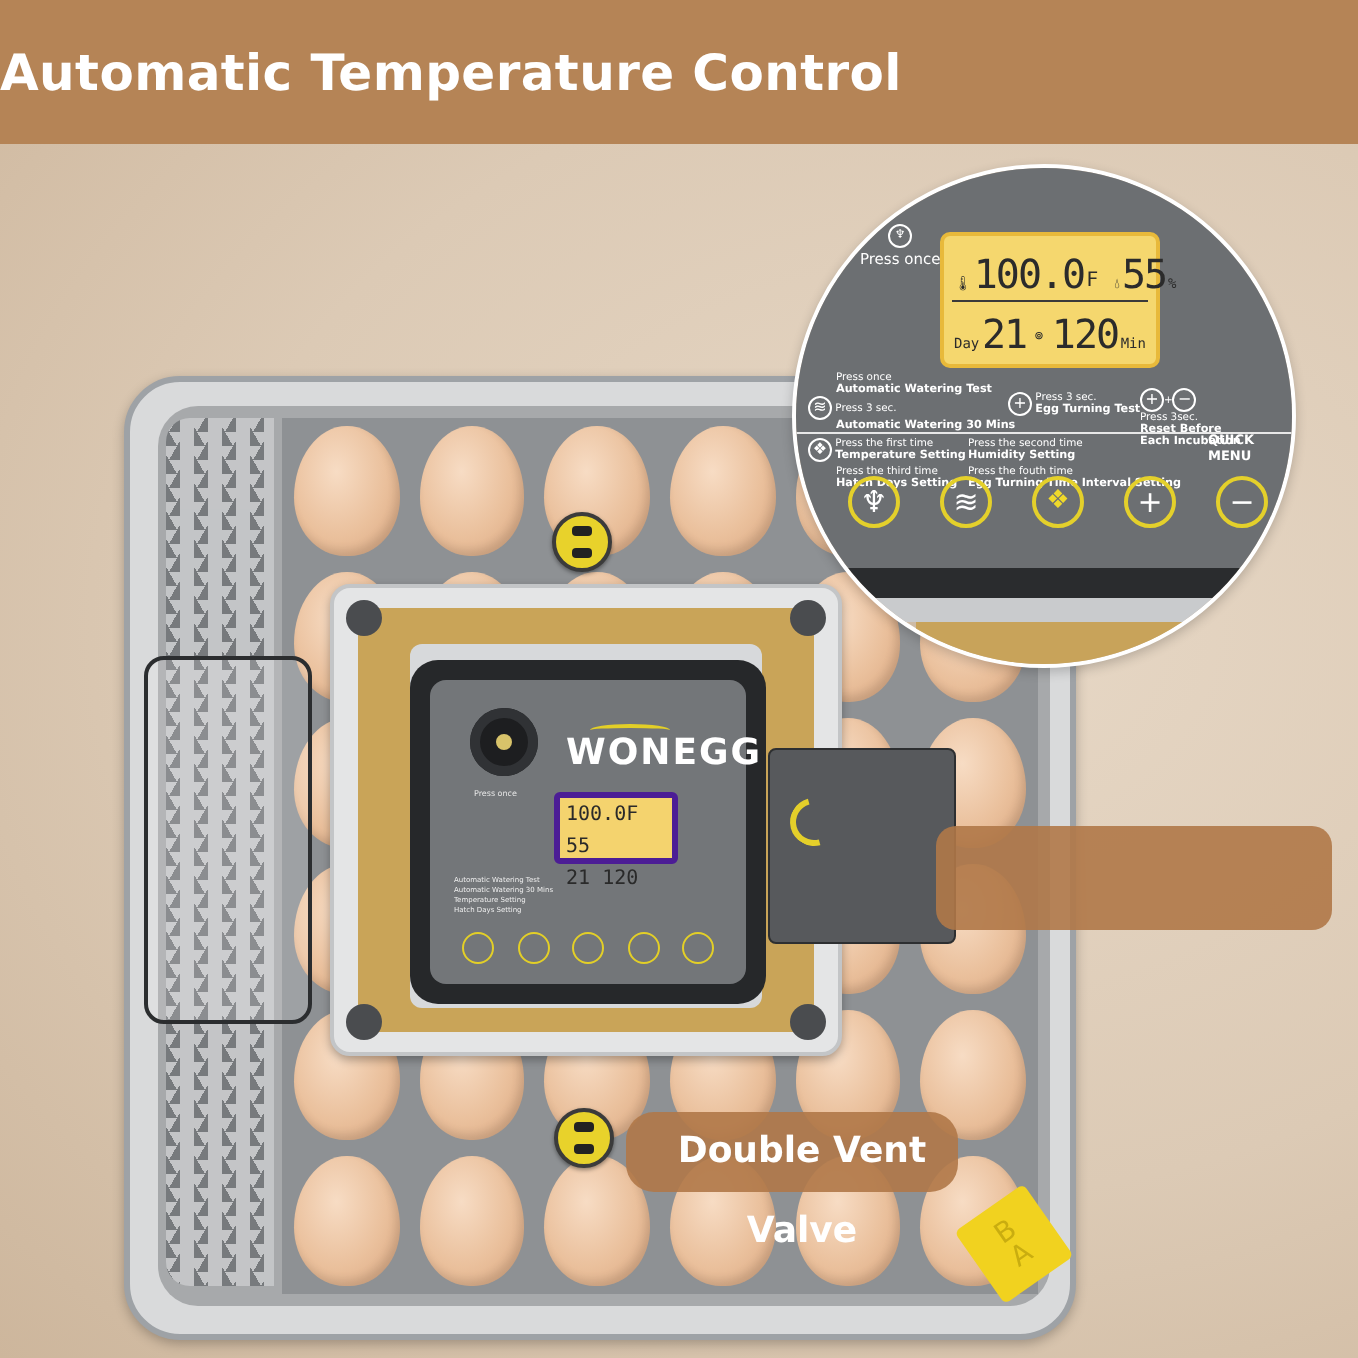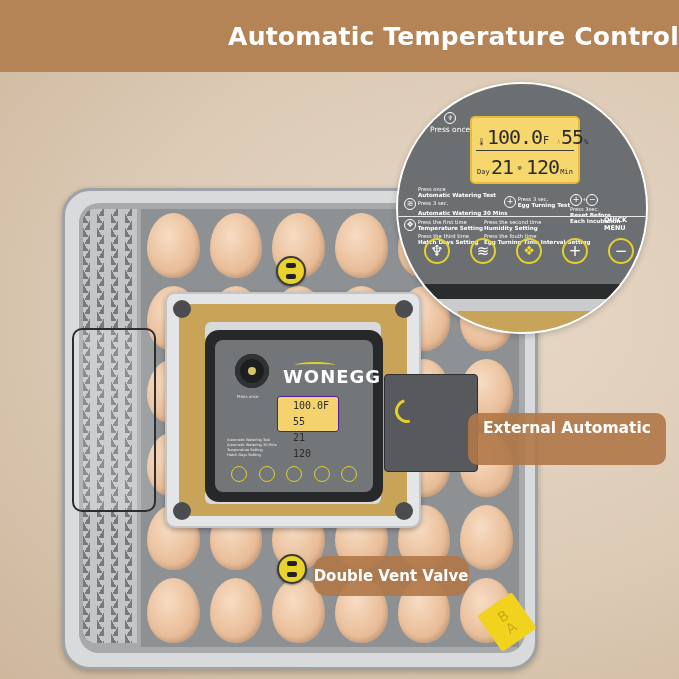--- a/index.html
+++ b/index.html
@@ -1,18 +1,18 @@
 <!DOCTYPE html>
 <html><head>
 <meta charset="utf-8">
 <style>
   html,body{margin:0;padding:0;}
   body{width:679px;height:679px;overflow:hidden;position:relative;background:#dcc7b0;font-family:"DejaVu Sans",sans-serif;}
   .bg{position:absolute;left:0;top:72px;width:679px;height:607px;background:radial-gradient(ellipse at 70% 40%,#e7d8c6 0%,#dccab5 55%,#cdb69c 100%);}
-  .header{position:absolute;left:0;top:0;width:679px;height:72px;background:#b58456;display:flex;align-items:center;justify-content:flex-end;}
+  .header{position:absolute;left:0;top:0;width:679px;height:72px;background:#b58456;display:flex;align-items:center;justify-content:flex-start;}
   .header h1{margin:0;color:#fff;font-weight:bold;font-size:25px;letter-spacing:0.2px;font-family:"DejaVu Sans",sans-serif;}
   
   .tray{position:absolute;left:62px;top:188px;width:470px;height:476px;border-radius:28px;background:#d9dadb;border:3px solid #9ea2a6;box-shadow:0 2px 6px rgba(0,0,0,.25);}
   .tray-inner{position:absolute;left:14px;top:12px;right:10px;bottom:14px;border-radius:20px;background:#a7a9ab;overflow:hidden;}
   .vent-strip{position:absolute;left:4px;top:6px;width:54px;bottom:10px;border-radius:12px 0 0 12px;
      background-color:#c9cacc;
      background-image:linear-gradient(60deg,#6f7275 25%,transparent 25%),linear-gradient(-60deg,#6f7275 25%,transparent 25%);
      background-size:14px 14px;background-position:0 0,7px 7px;opacity:.85;}
   .handle{position:absolute;left:72px;top:328px;width:80px;height:180px;border:2px solid #2b2d2f;border-radius:10px;background:rgba(255,255,255,.15);}
   .egg-grid{position:absolute;left:62px;top:6px;right:6px;bottom:6px;display:grid;grid-template-columns:repeat(6,1fr);grid-template-rows:repeat(6,1fr);gap:8px 10px;padding:4px 6px;background:#8e9194;}
@@ -26,31 +26,31 @@
   .lid-cork{position:absolute;left:12px;top:10px;right:12px;bottom:10px;background:#c9a458;border-radius:4px;}
   .lid-plate{position:absolute;left:38px;top:28px;right:38px;bottom:22px;background:#d7d9db;border-radius:6px;}
   .lid-knob{position:absolute;width:18px;height:18px;border-radius:50%;background:#4a4c4f;}
   .panel{position:absolute;left:205px;top:330px;width:178px;height:172px;border-radius:14px;background:#26282a;}
   .panel-face{position:absolute;left:10px;top:10px;right:10px;bottom:10px;border-radius:8px;background:#737679;}
   .cam{position:absolute;left:20px;top:14px;width:34px;height:34px;border-radius:50%;background:#1d1e20;box-shadow:inset 0 0 0 5px #303235;}
   .cam::after{content:"";position:absolute;left:13px;top:13px;width:8px;height:8px;border-radius:50%;background:#d8c36a;}
   .logo{position:absolute;left:68px;top:26px;font-weight:bold;color:#fff;font-size:18px;letter-spacing:1px;}
   .logo .arc{position:absolute;left:12px;top:-4px;width:40px;height:4px;border-top:2px solid #e3cf27;border-radius:50%;}
   .press-once-small{position:absolute;left:22px;top:54px;color:#e8e8e8;font-size:4px;}
-  .lcd-small{position:absolute;left:62px;top:56px;width:62px;height:36px;background:#f4d36e;border:1px solid #4c1d95;border-radius:3px;color:#2a2a2a;font-size:10px;line-height:16px;padding:1px 15px;box-sizing:border-box;font-family:"DejaVu Sans Mono",monospace;}
+  .lcd-small{position:absolute;left:62px;top:56px;width:62px;height:36px;background:#f4d36e;border:3px solid #4c1d95;border-radius:3px;color:#2a2a2a;font-size:10px;line-height:16px;padding:1px 3px;box-sizing:border-box;font-family:"DejaVu Sans Mono",monospace;}
   .small-text{position:absolute;left:12px;top:98px;right:8px;color:#eee;font-size:3.5px;line-height:5px;}
   .small-btns{position:absolute;left:16px;bottom:10px;right:16px;display:flex;justify-content:space-between;}
   .small-btns span{width:16px;height:16px;border-radius:50%;border:1.5px solid #e3cf27;box-sizing:border-box;}
   
   .water-box{position:absolute;left:384px;top:374px;width:92px;height:96px;background:#57595c;border-radius:4px;border:1px solid #2d2f31;}
   .water-box .c{position:absolute;left:10px;top:24px;width:18px;height:18px;border:3px solid #e4cf2a;border-right-color:transparent;border-bottom-color:transparent;border-radius:50%;transform:rotate(-60deg);}
   
   .callout{position:absolute;background:rgba(176,120,72,.9);color:#fff;font-weight:bold;border-radius:10px;text-align:center;font-family:"DejaVu Sans",sans-serif;}
   .callout.water{left:468px;top:413px;width:198px;height:52px;font-size:15.5px;line-height:22px;padding-top:4px;box-sizing:border-box;}
-  .callout.vent{left:313px;top:556px;width:156px;height:40px;font-size:15px;line-height:40px;border-radius:14px;}
+  .callout.vent{left:313px;top:556px;width:156px;height:40px;font-size:18px;line-height:40px;border-radius:14px;padding-left:10px;}
   
   .zoom-circle{position:absolute;left:396px;top:82px;width:248px;height:248px;border-radius:50%;overflow:hidden;border:2px solid #fff;box-shadow:0 2px 6px rgba(0,0,0,.2);background:#cdbba6;}
   .zc-face{position:absolute;left:0;top:0;width:248px;height:200px;background:#6c6f72;}
   .zc-dark{position:absolute;left:0;top:200px;width:248px;height:15px;background:#2a2c2e;}
   .zc-grey{position:absolute;left:0;top:215px;width:248px;height:12px;background:#c9cbcd;}
   .zc-cork{position:absolute;left:60px;top:227px;width:150px;height:25px;background:#c8a35a;}
   .zc-press{position:absolute;left:32px;top:28px;color:#fff;font-size:7.5px;text-align:center;}
   .zc-press .pi{display:block;margin:0 auto 1px;width:10px;height:10px;border:1px solid #fff;border-radius:50%;font-size:6px;line-height:10px;}
   .lcd{position:absolute;left:72px;top:32px;width:106px;height:64px;background:#f5d76e;border:2px solid #e8b93a;border-radius:5px;color:#2b2b2b;font-family:"DejaVu Sans Mono",monospace;}
   .lcd .row{position:absolute;left:4px;right:4px;height:30px;display:flex;align-items:flex-end;}
@@ -233,15 +233,14 @@
   <div class="zc-btns">
     <div class="zc-btn"><span>♆</span></div>
     <div class="zc-btn"><span>≋</span></div>
     <div class="zc-btn diamond"><span>❖</span></div>
     <div class="zc-btn"><span>+</span></div>
     <div class="zc-btn"><span>−</span></div>
   </div>
 </div>
 
 <div class="callout water">
-  <div>External Automatic</div>
 </div>
 <div class="callout vent">Double Vent Valve</div>
 
 </body></html>

